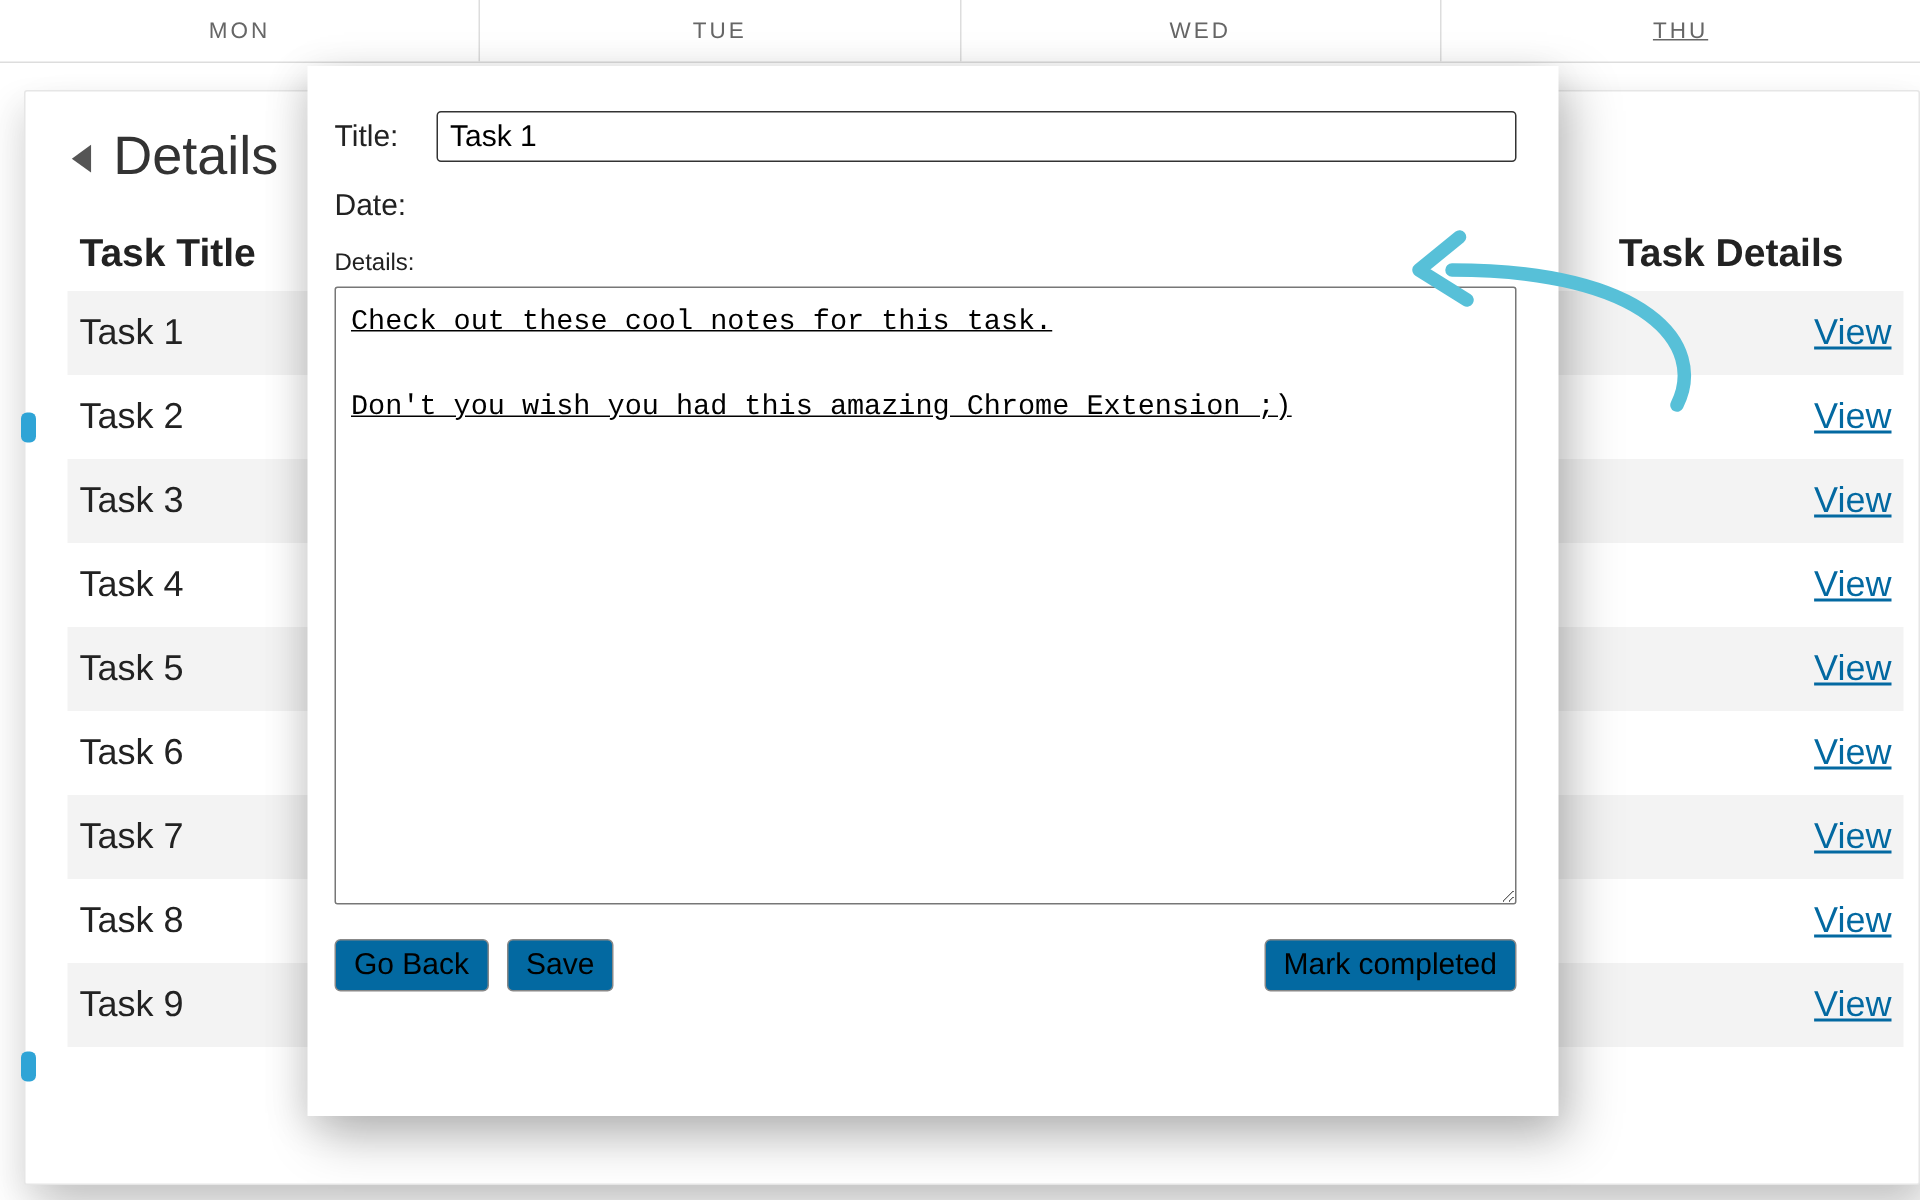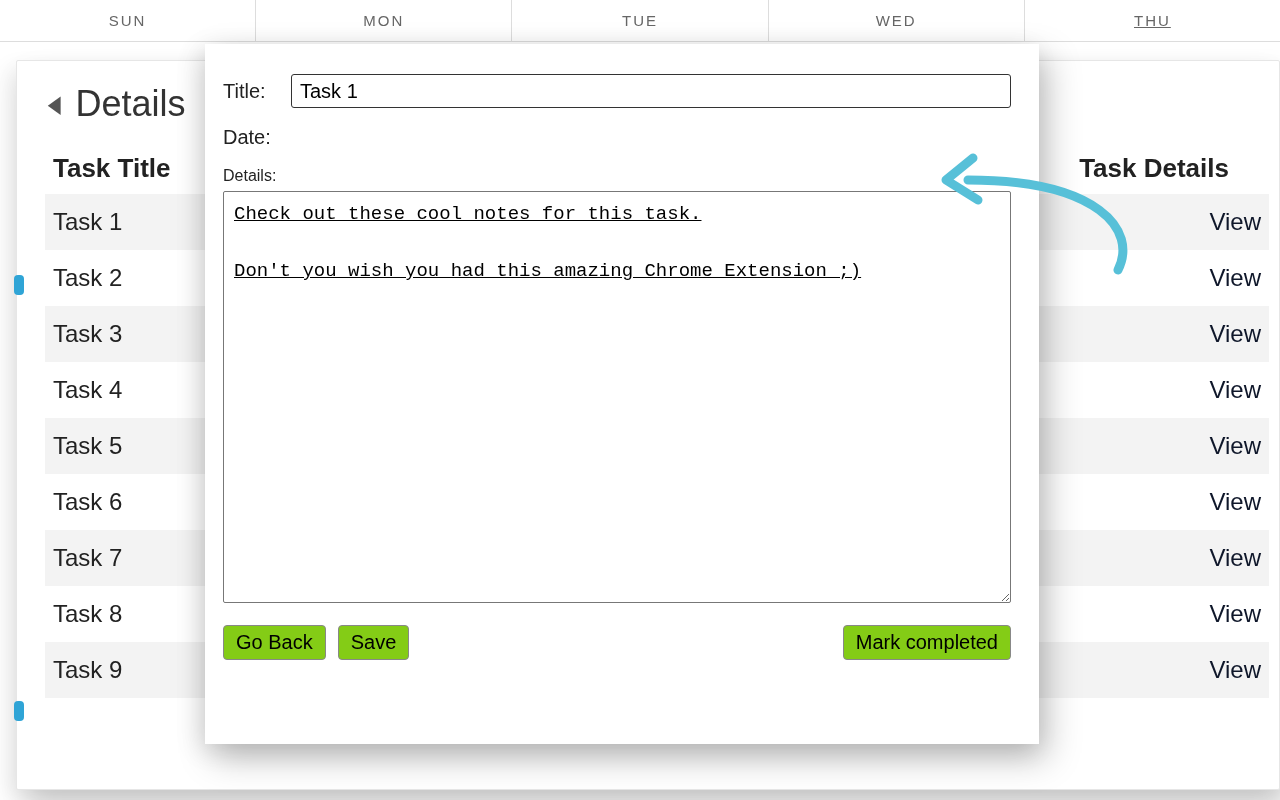--- a/index.html
+++ b/index.html
@@ -83,21 +83,22 @@
     padding: 14px 8px;
   }
   .task-table tr.body-row:nth-child(odd) td {
     background: #f3f3f3;
   }
   .task-table td.view-cell {
     text-align: right;
     padding-right: 40px;
   }
   .view-link {
-    color: #0f172a;
+    color: #0369a1;
+    text-decoration: underline;
     cursor: pointer;
     font-size: 24px;
   }
   .blue-nub {
     position: absolute;
     left: -3px;
     width: 10px;
     height: 20px;
     background: #2fa4d6;
     border-radius: 4px;
@@ -167,21 +168,21 @@
     text-decoration: underline;
   }
   .button-row {
     display: flex;
     gap: 12px;
     margin-top: 18px;
   }
   .btn {
     font-size: 20px;
     padding: 5px 12px;
-    background: #84cc16;
+    background: #0369a1;
     border: 1.5px solid #888;
     border-radius: 4px;
     cursor: pointer;
     font-family: inherit;
   }
   .spacer { flex: 1; }
 
   
   .arrow {
     position: absolute;
@@ -189,21 +190,20 @@
     left: 938px;
     width: 200px;
     height: 140px;
     pointer-events: none;
   }
 </style>
 </head>
 <body>
 
 <div class="cal-header">
-  <div class="cal-col">SUN</div>
   <div class="cal-col">MON</div>
   <div class="cal-col">TUE</div>
   <div class="cal-col">WED</div>
   <div class="cal-col">THU</div>
 </div>
 
 <div class="task-panel">
   <div class="blue-nub" style="top:214px;"></div>
   <div class="blue-nub" style="top:640px;"></div>
   <div class="task-panel-inner">

